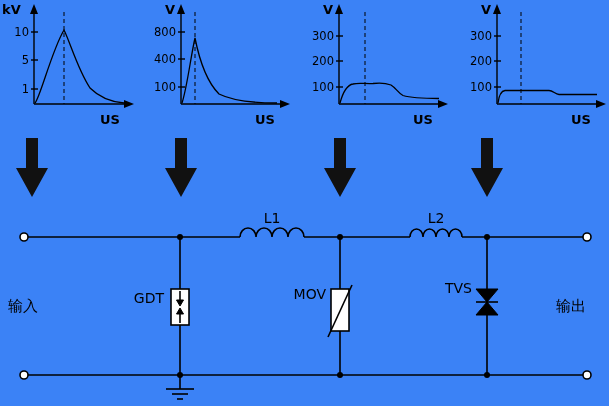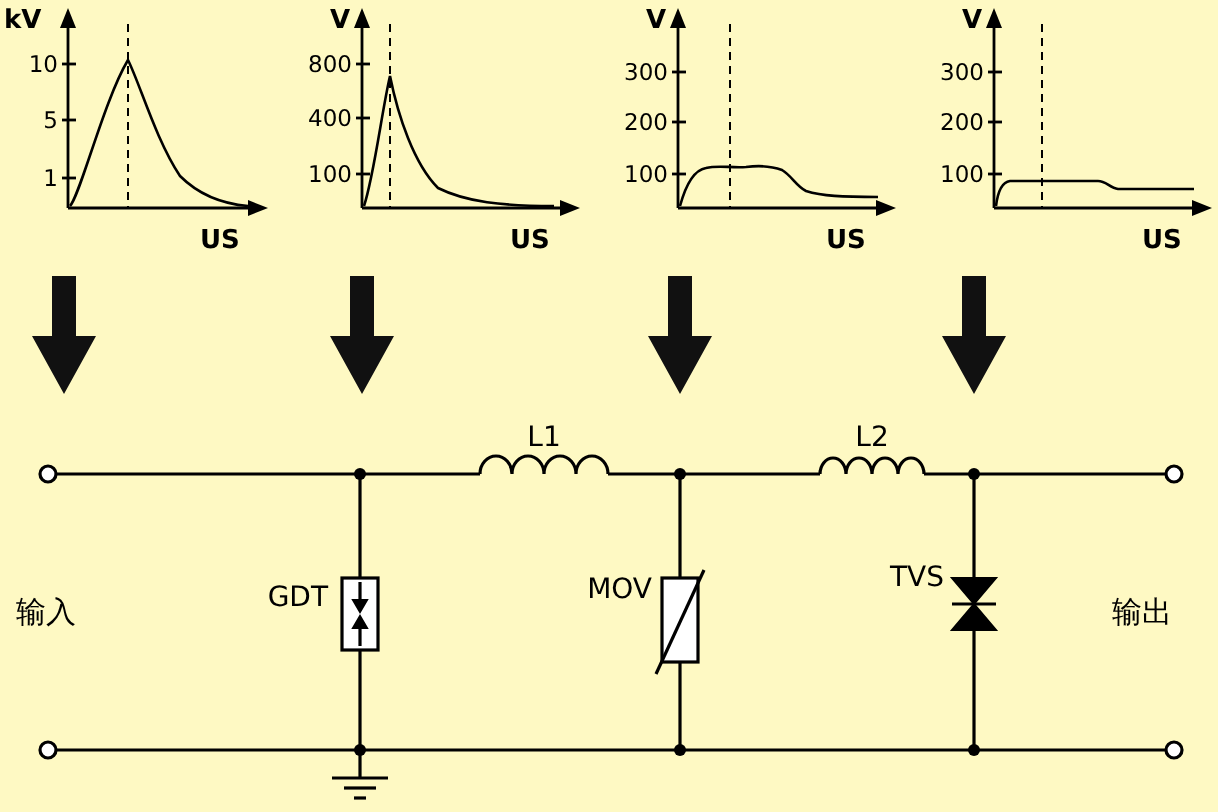--- a/index.html
+++ b/index.html
@@ -1,18 +1,18 @@
 <!DOCTYPE html>
 <html><head>
 <meta charset="utf-8">
 <style>
   * { margin: 0; padding: 0; box-sizing: border-box; }
   html, body { background: #ffffff; }
   body { font-family: "DejaVu Sans", "Liberation Sans", sans-serif; }
-  .screen { position: relative; width: 609px; height: 406px; background: #fef9c3; overflow: hidden; }
+  .screen { position: relative; width: 609px; height: 406px; background: #3b82f6; overflow: hidden; }
   .plots-row { display: flex; flex-direction: row; height: 135px; }
   svg { display: block; }
   svg text { fill: #000000; }
   .unit { font-size: 13px; font-weight: bold; }
   .ticklabel { font-size: 11.5px; text-anchor: end; }
   .xlabel { font-size: 13px; font-weight: bold; }
   .axis, .tickmark { stroke: #000000; stroke-width: 1.4; }
   .arrowhead { fill: #000000; }
   .curve { stroke: #000000; stroke-width: 1.3; fill: none; }
   .dashed { stroke: #000000; stroke-width: 1; stroke-dasharray: 4 3; }

